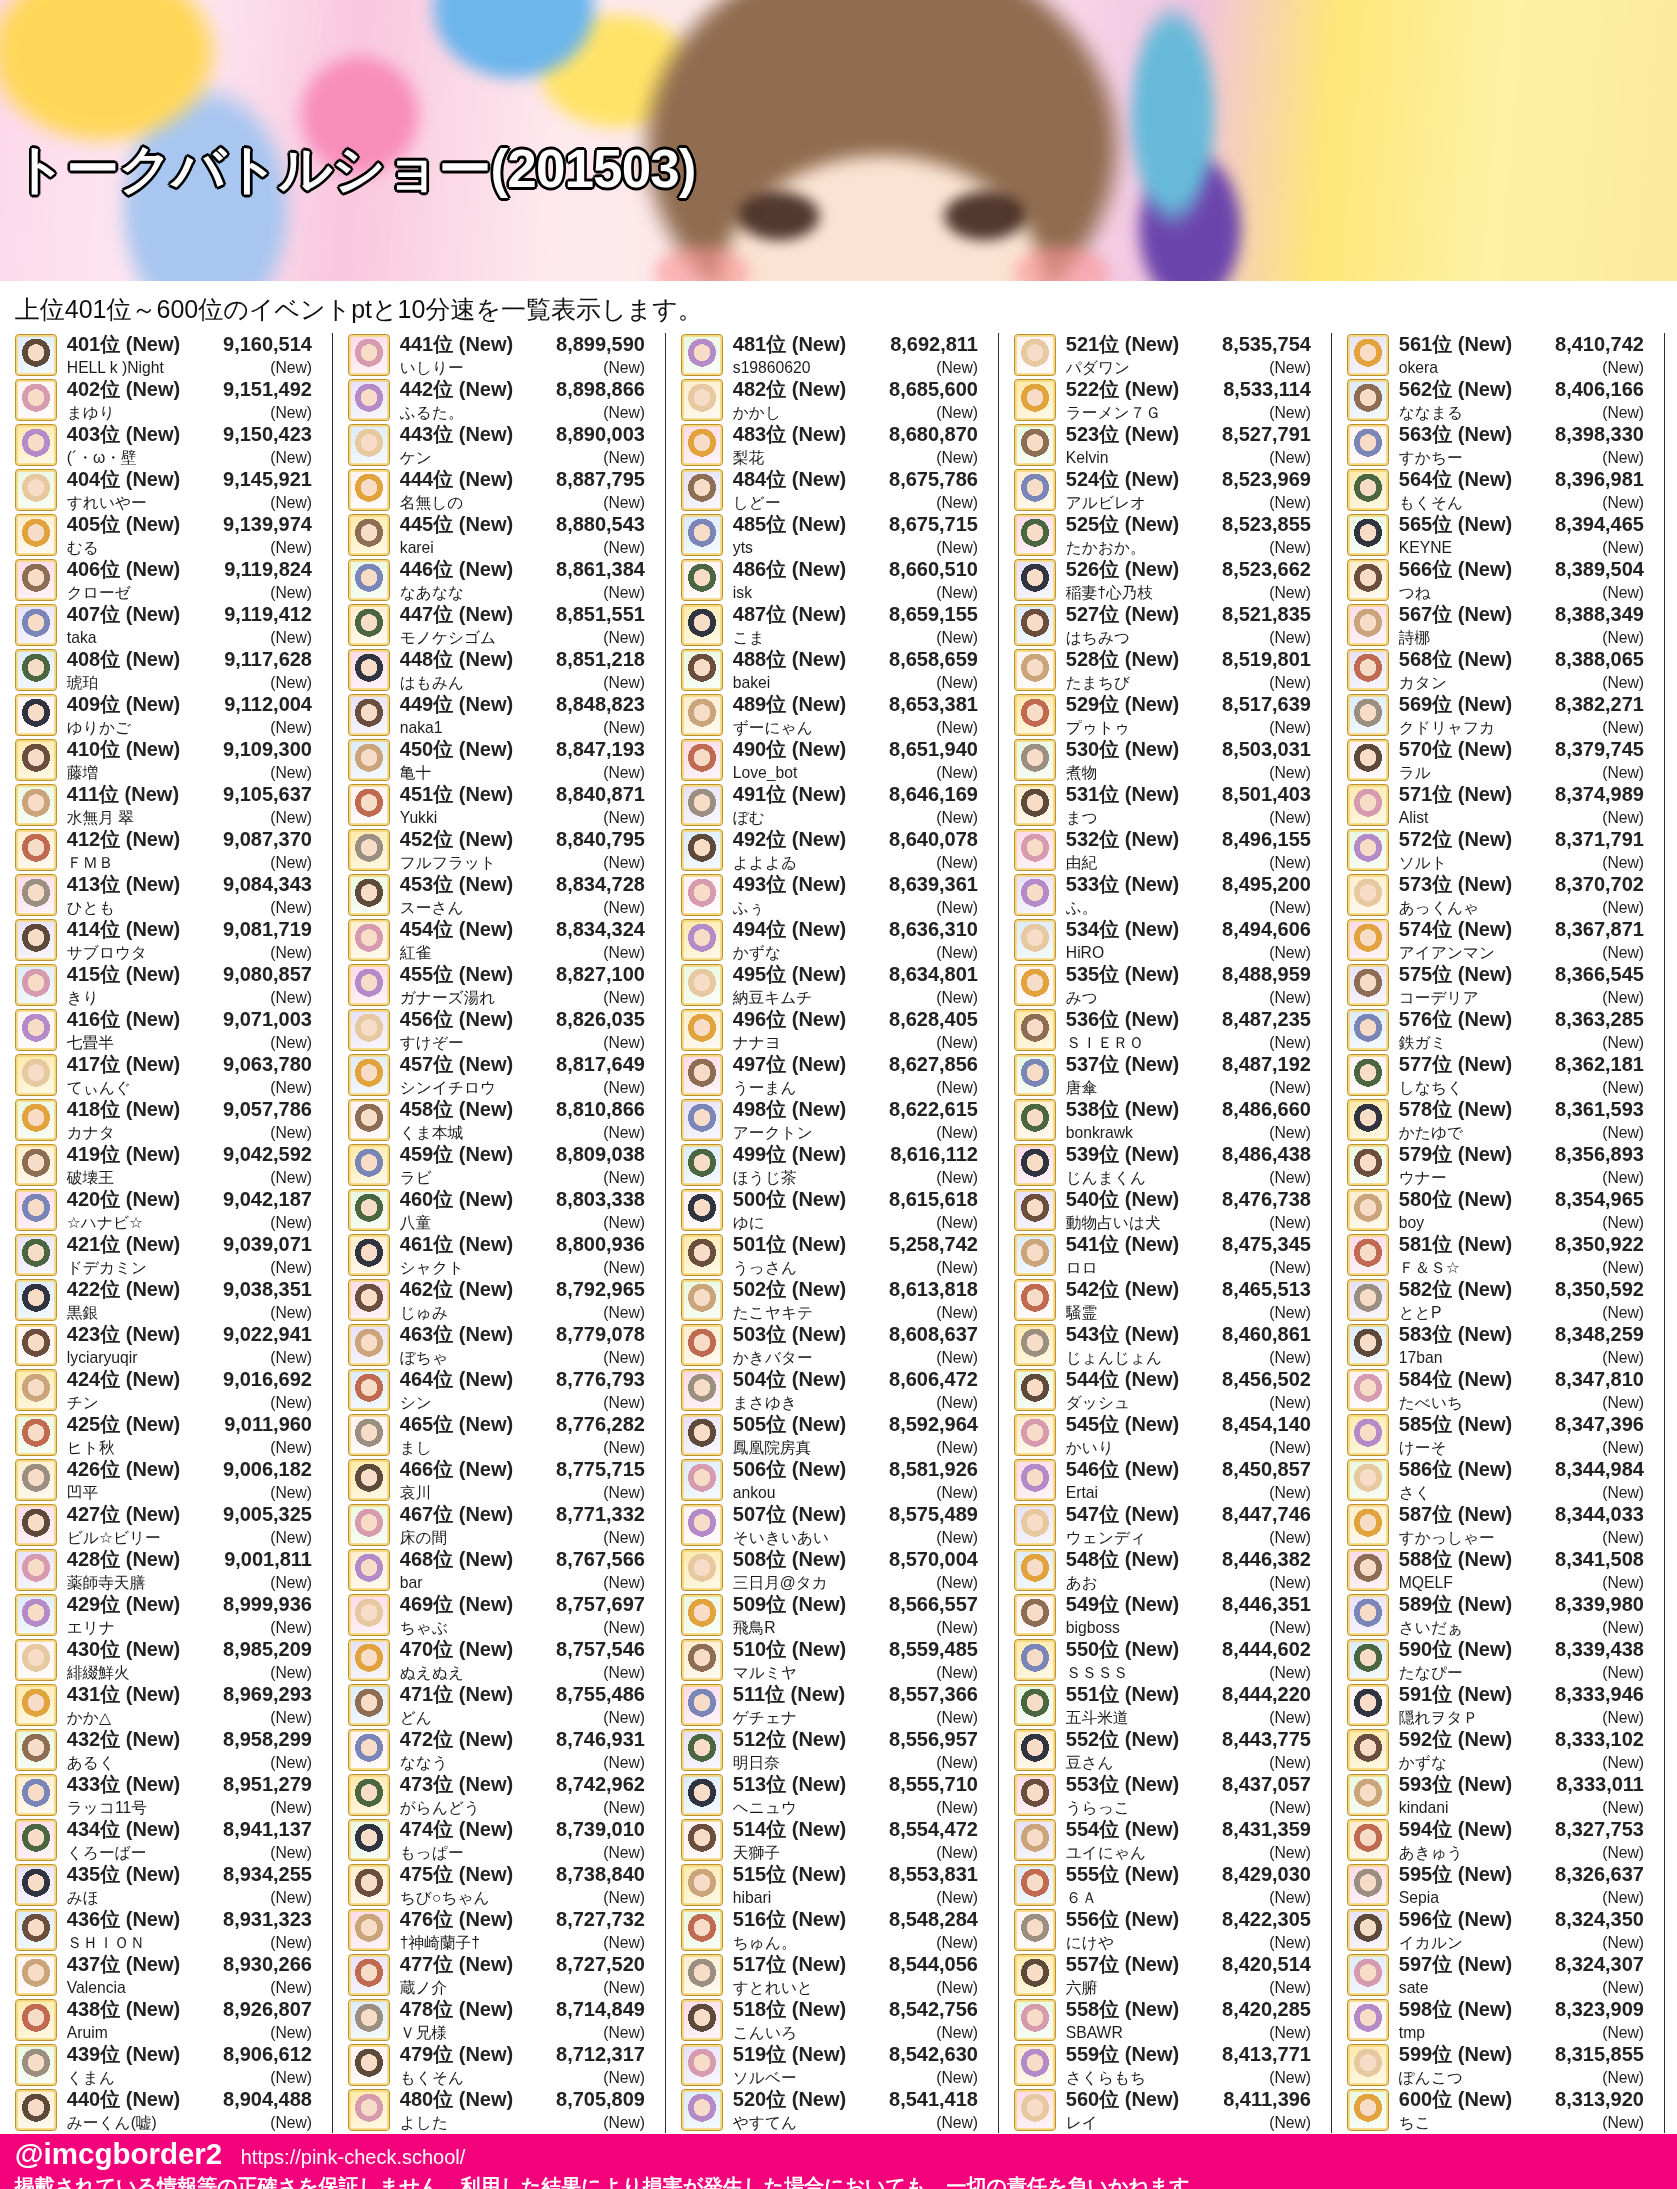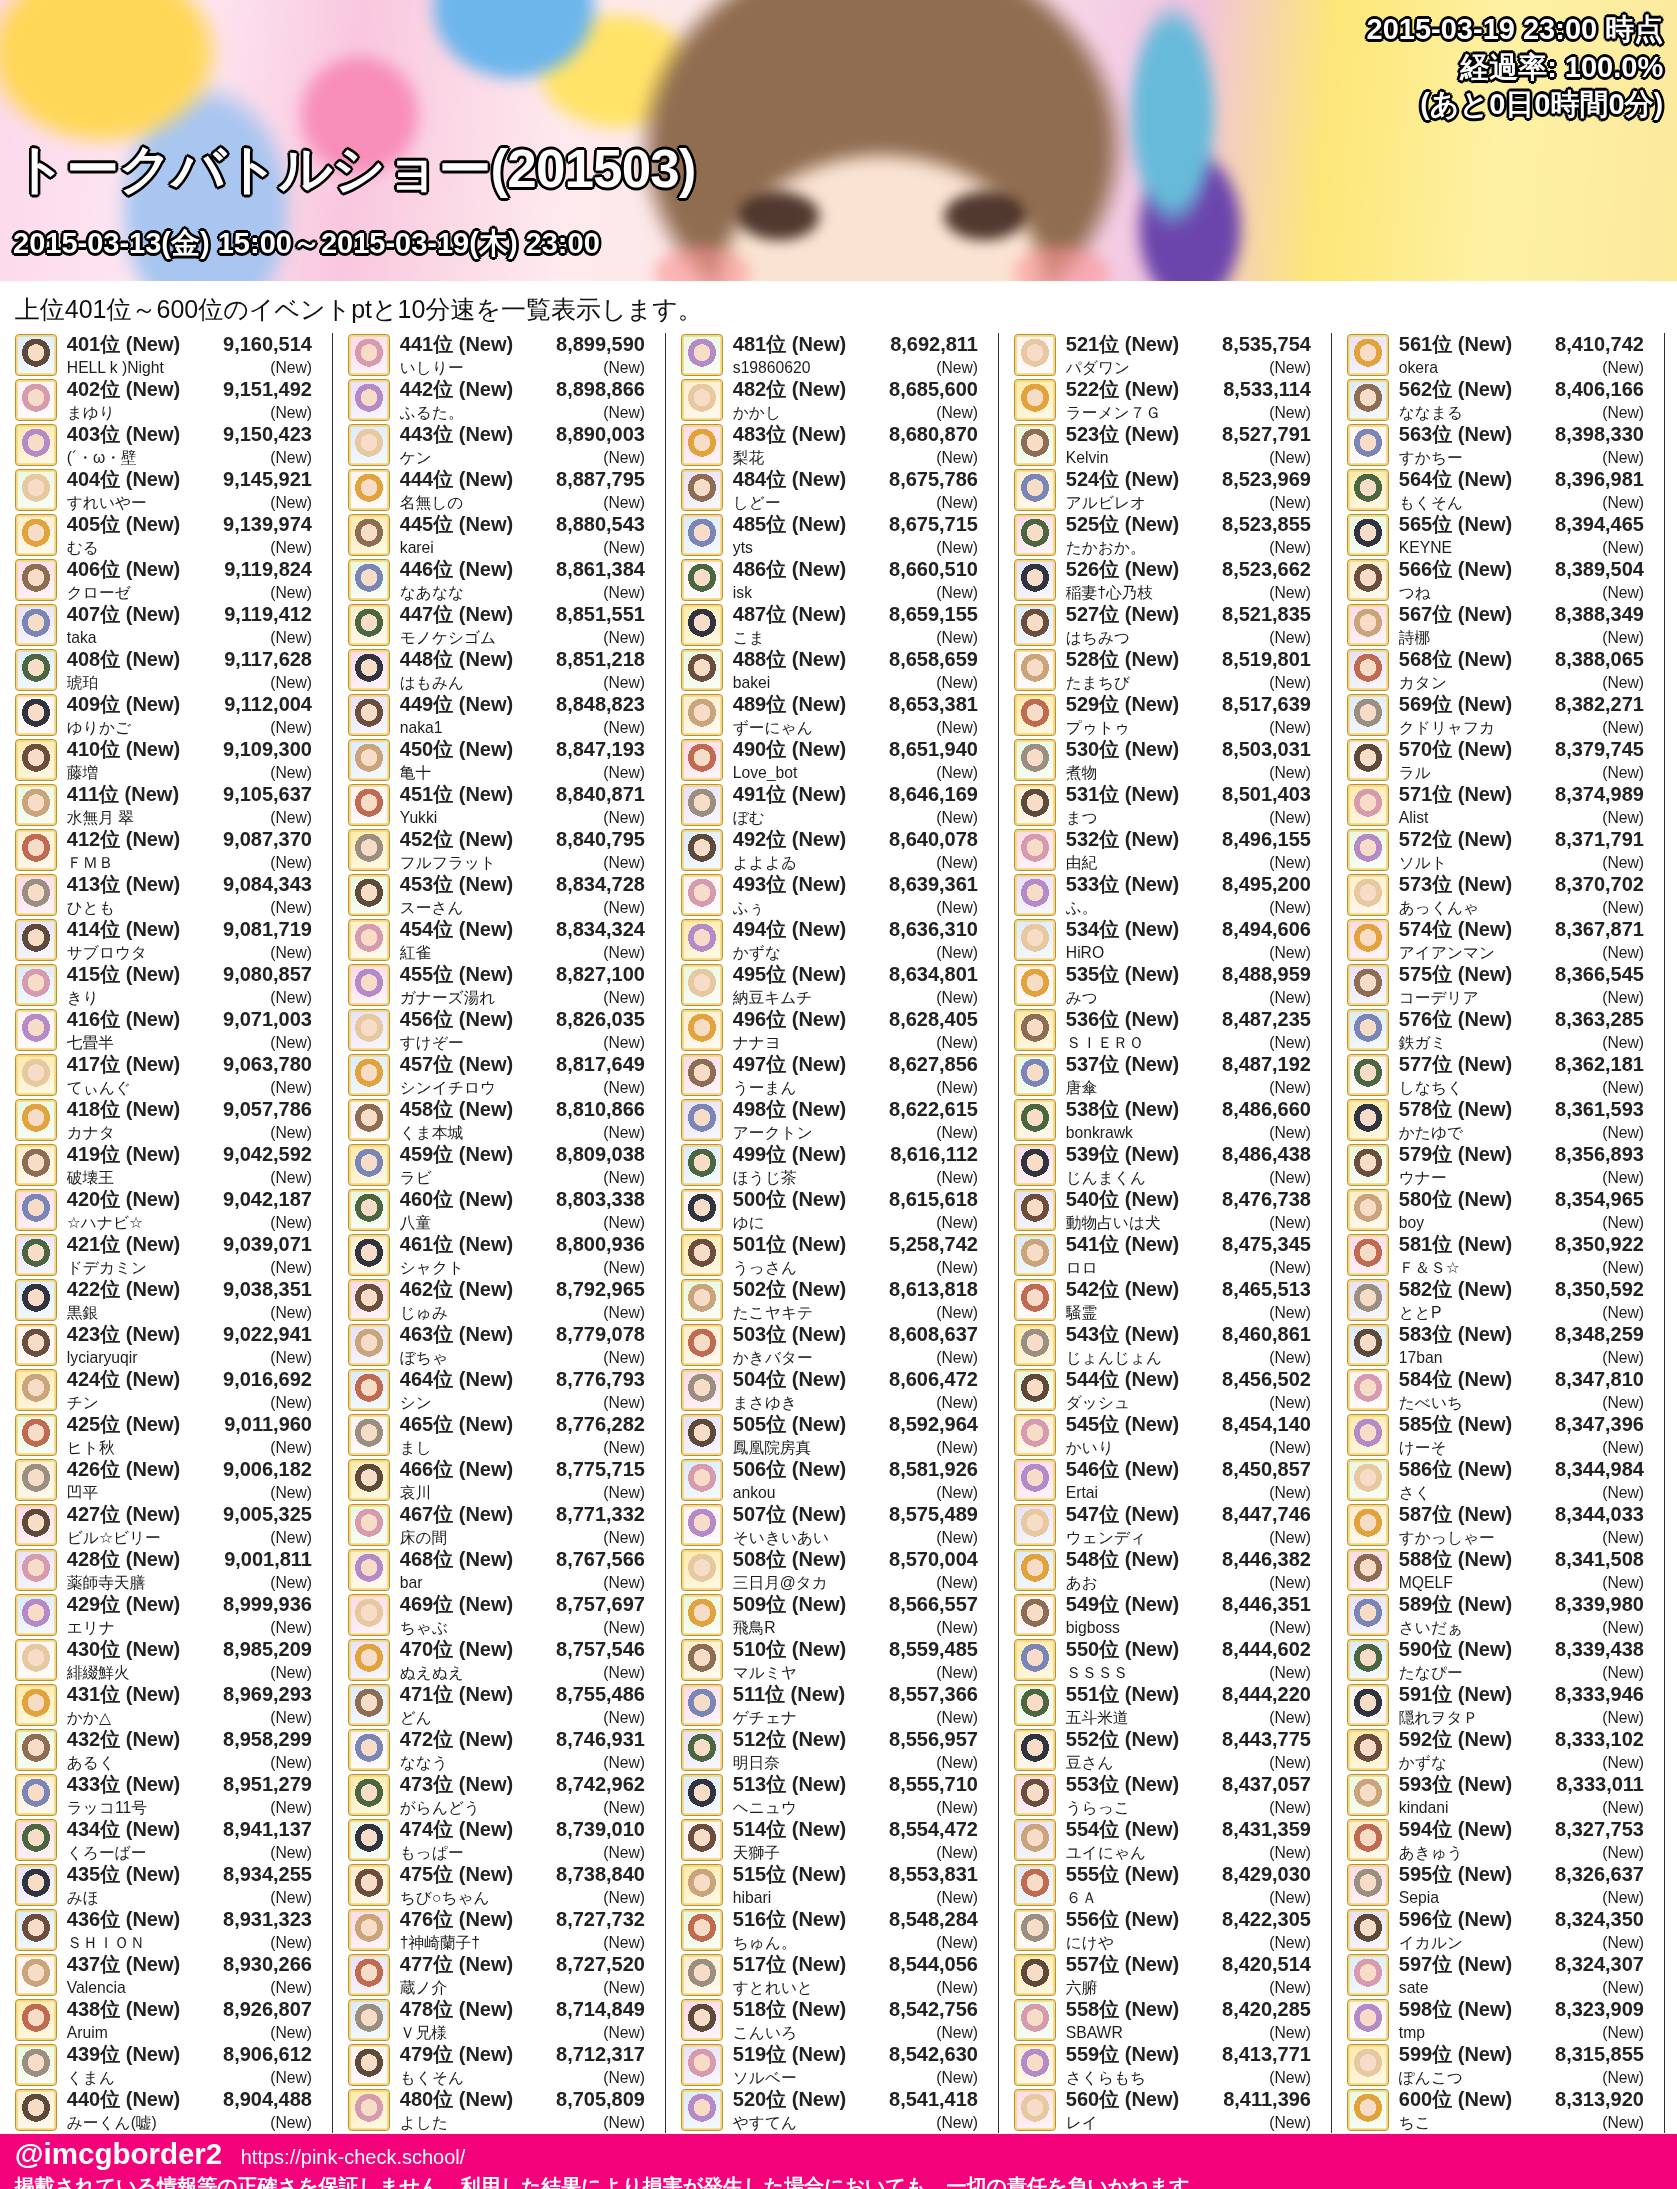--- a/index.html
+++ b/index.html
@@ -65,28 +65,22 @@
   .footer-line1 { display:flex; align-items:baseline; gap:18.5px; }
   .footer-handle { font-size:29.5px; font-weight:800; }
   .footer-url { font-size:20px; font-weight:normal; }
   .footer-disclaimer { font-size:20px; font-weight:bold; margin-top:1.8px; }
 </style>
 </head>
 <body>
 
 <div class="hero">
   <div class="hero-bg"></div>
-  <div class="hero-topright outl">
-    <div>2015-03-19 23:00 時点</div>
-    <div>経過率: 100.0%</div>
-    <div>(あと0日0時間0分)</div>
-  </div>
   <div class="hero-title outl">トークバトルショー(201503)</div>
   <div class="hero-bottom">
-    <div class="outl">2015-03-13(金) 15:00～2015-03-19(木) 23:00</div>
   </div>
 </div>
 
 <div class="intro">上位401位～600位のイベントptと10分速を一覧表示します。</div>
 
 <div class="grid">
   <div class="col">
       <div class="row">
     <div class="avatar" style="background: radial-gradient(circle at 50% 44%, rgb(247, 221, 200) 0px, rgb(247, 221, 200) 8.3px, rgb(93, 74, 58) 8.3px, rgb(93, 74, 58) 14px, transparent 14px), linear-gradient(160deg, rgb(219, 234, 252) 0%, rgb(255, 255, 255) 130%);"></div>
     <div class="row-main">

